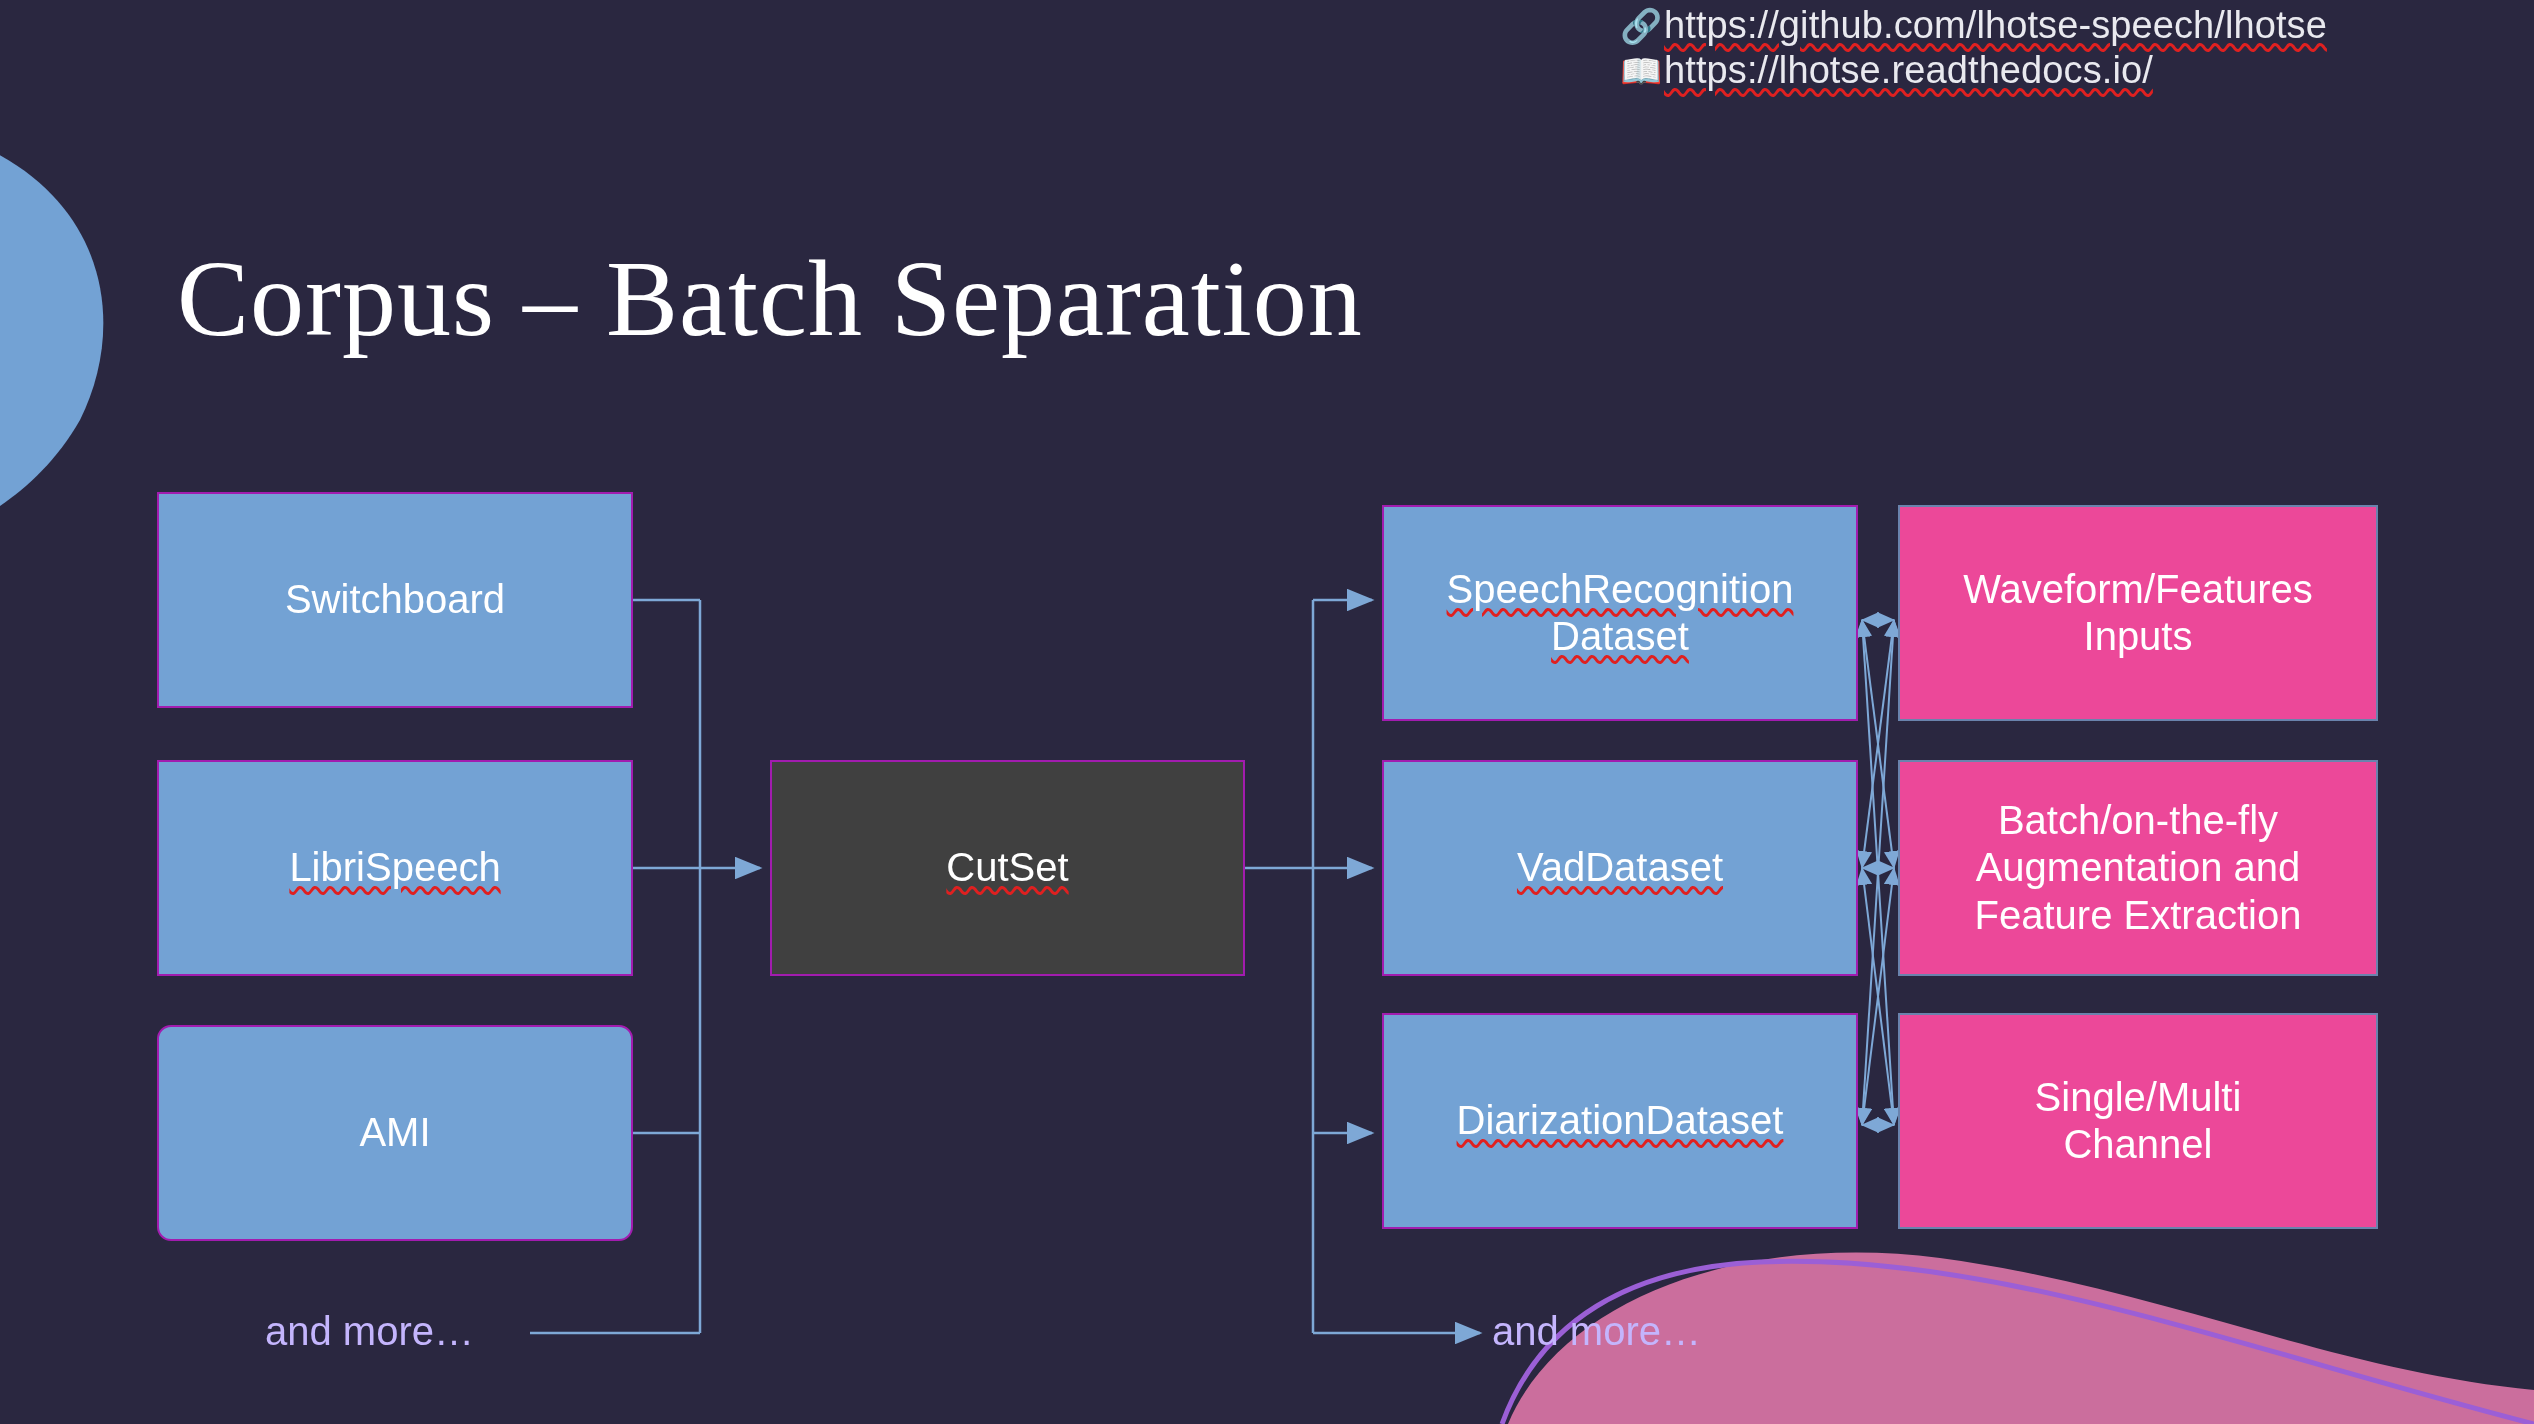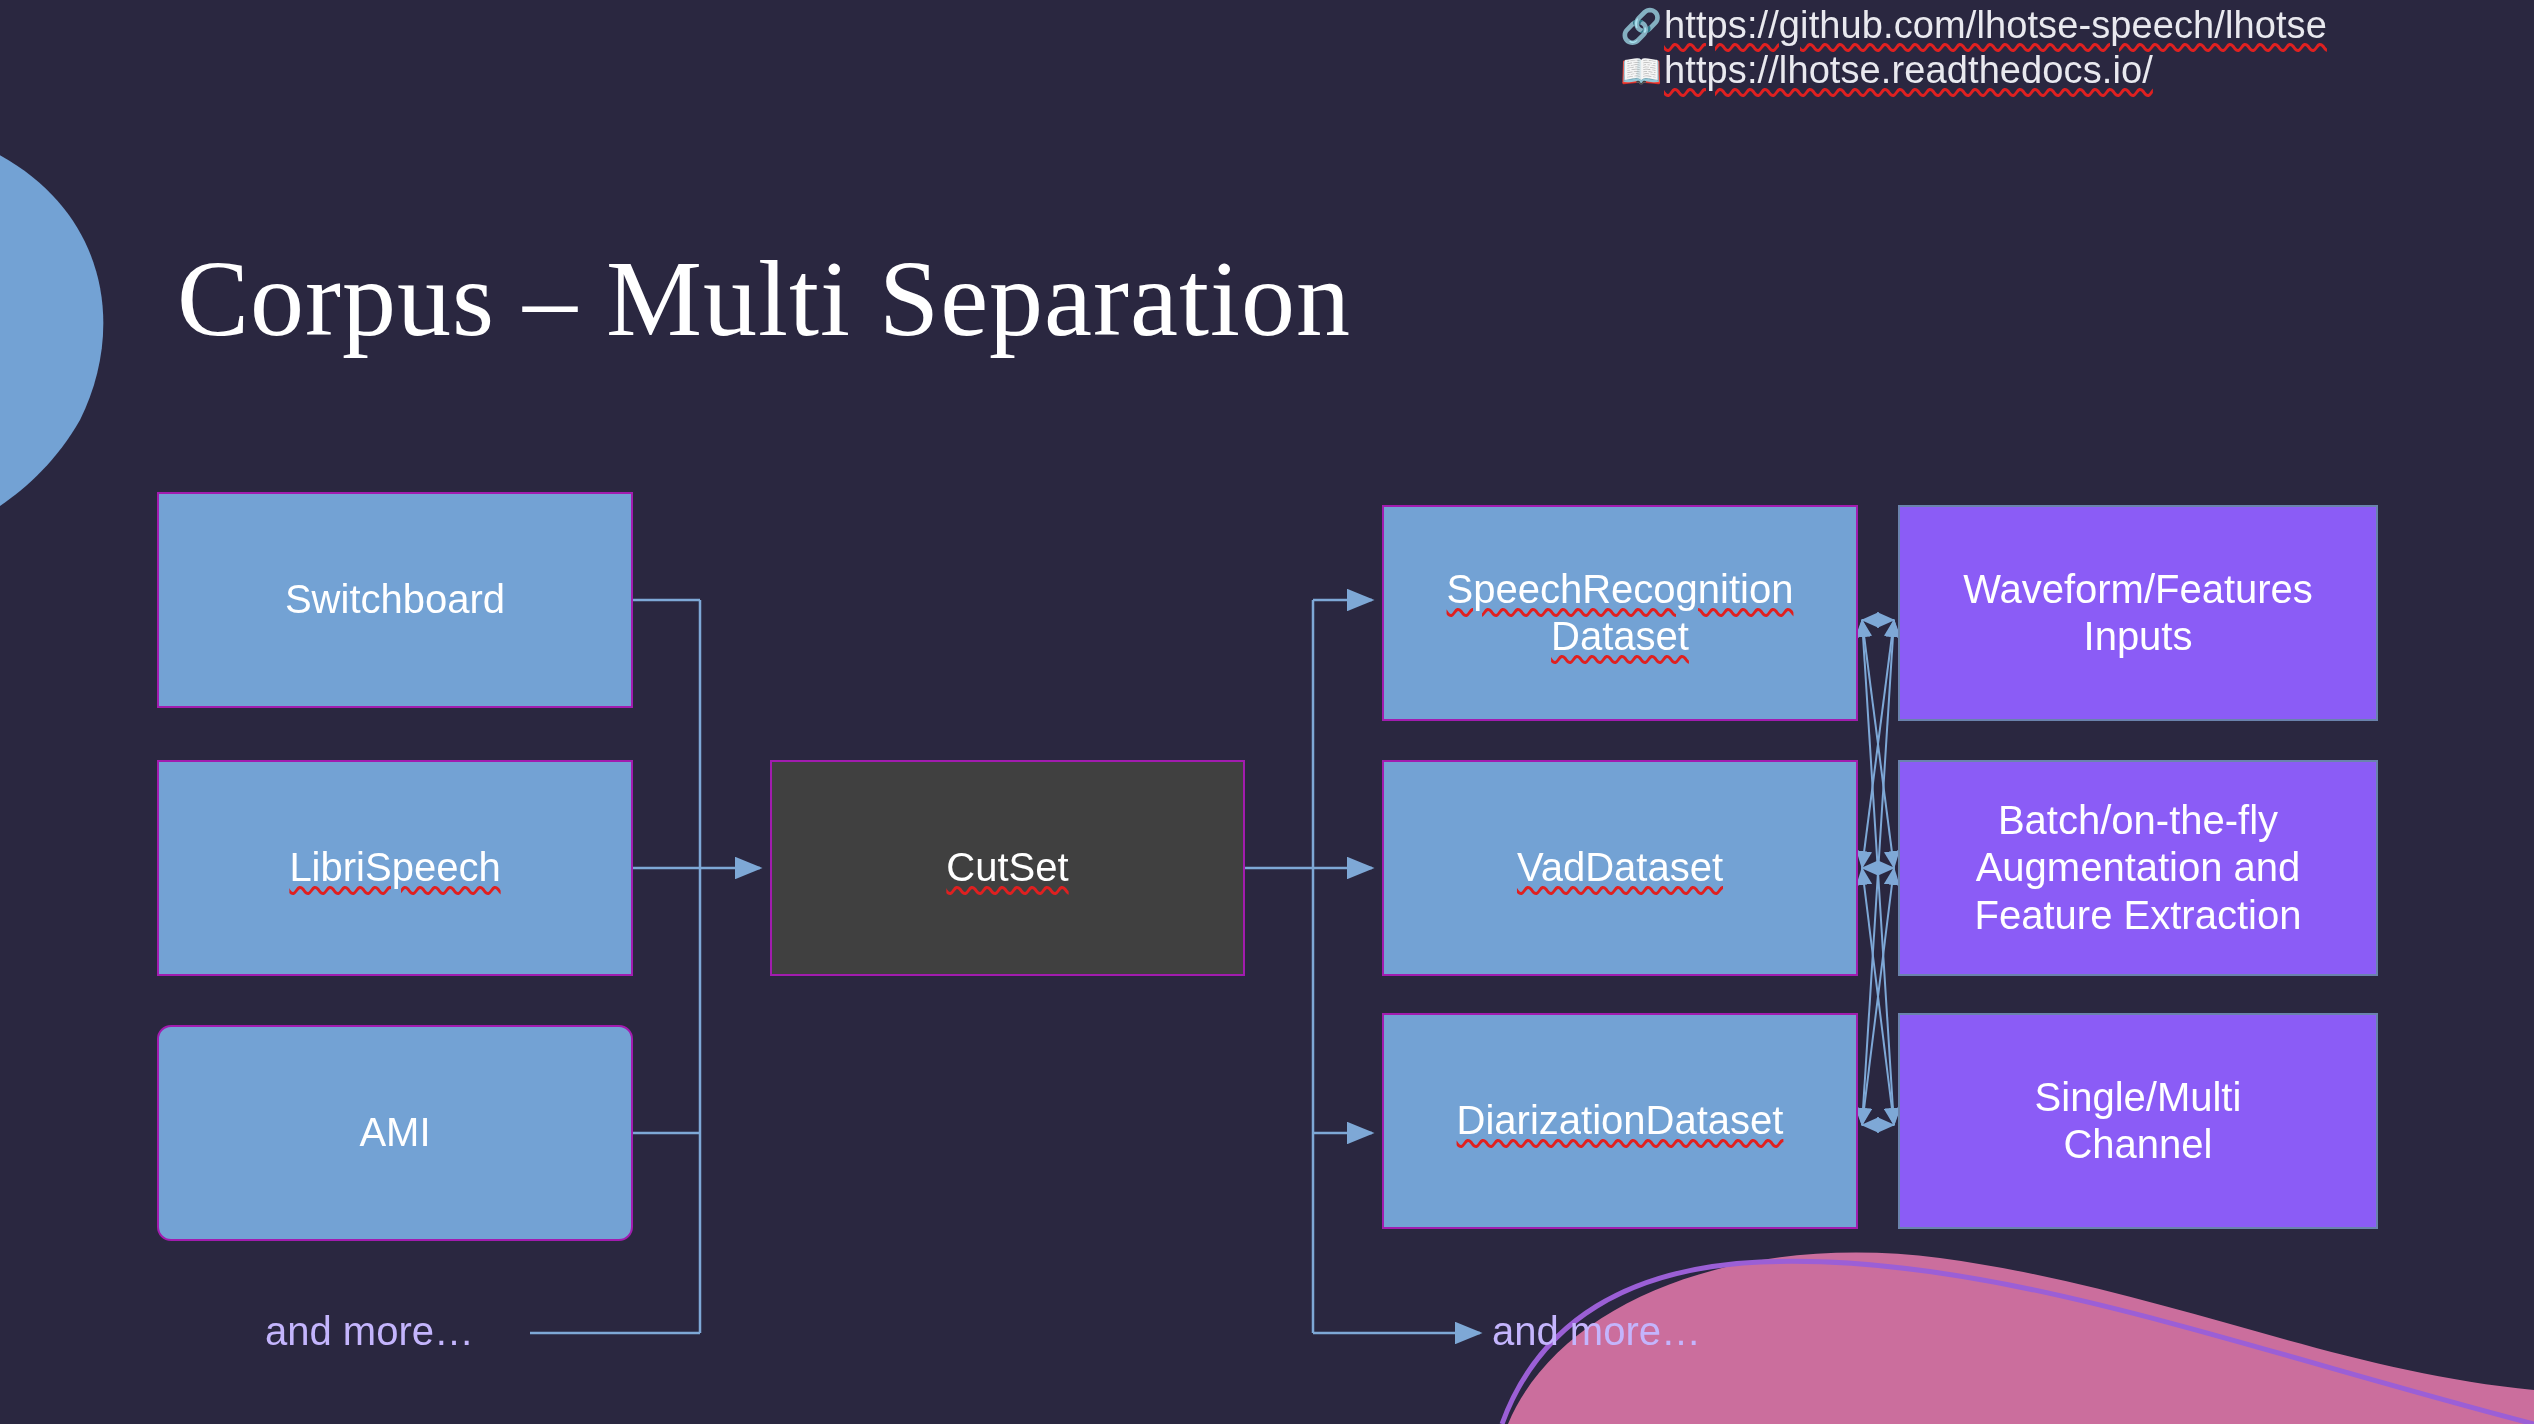--- a/index.html
+++ b/index.html
@@ -81,21 +81,21 @@
     align-items: center;
     justify-content: center;
     text-align: center;
     color: #ffffff;
     font-size: 40px;
     line-height: 1.18;
     padding: 20px 10px;
   }
   .node.blue  { background: #73a2d4; }
   .node.green { background: #404040; }
-  .node.gold  { background: #8b5cf6; border-color: #6a83ad; }
+  .node.gold  { background: #ec4899; border-color: #6a83ad; }
   .node .lines { width: 100%; }
   .node .ln { display: block; }
 
   
   .plain-label {
     position: absolute;
     color: #c4b5fd;
     font-size: 40px;
     white-space: nowrap;
   }
@@ -167,21 +167,21 @@
     <div class="link-row">
       <span class="link-ico">🔗</span>
       <span class="link-url sq">https://github.com/lhotse-speech/lhotse</span>
     </div>
     <div class="link-row">
       <span class="link-ico">📖</span>
       <span class="link-url sq">https://lhotse.readthedocs.io/</span>
     </div>
   </div>
 
-  <div id="title">Corpus – Multi Separation</div>
+  <div id="title">Corpus – Batch Separation</div>
 
   <div class="node blue" style="left:157px; top:492px; width:476px; height:216px;">
     <span class="lines">
         <span class="ln">Switchboard</span>
       </span>
   </div>
 
   <div class="node blue" style="left:157px; top:760px; width:476px; height:216px;">
     <span class="lines">
         <span class="ln sq">LibriSpeech</span>

